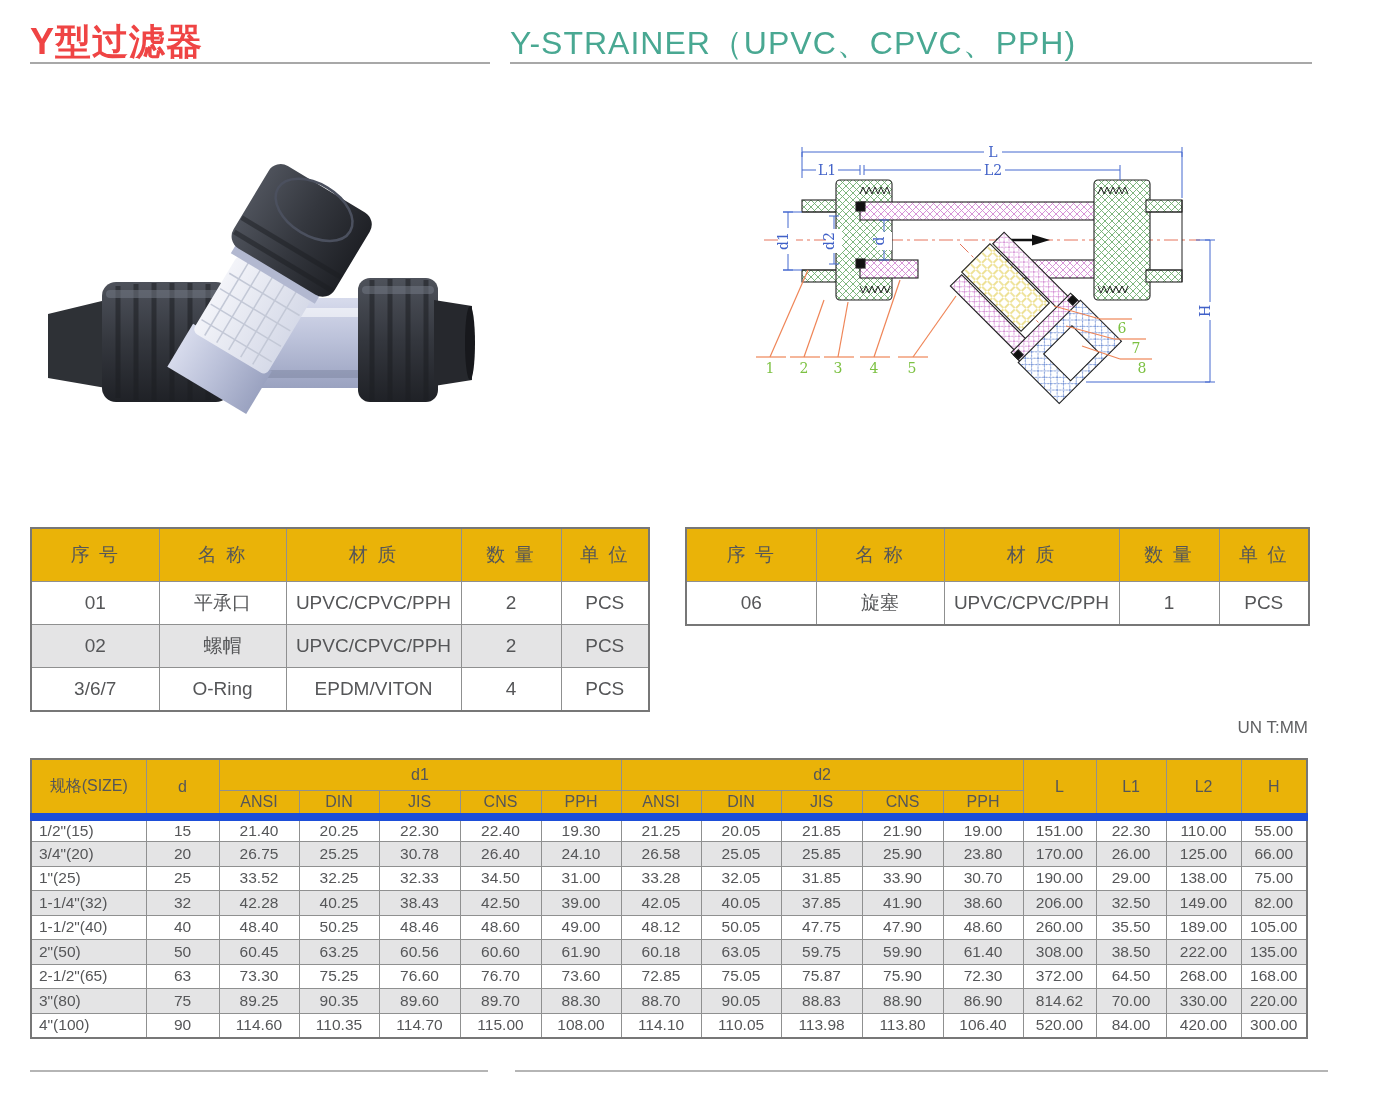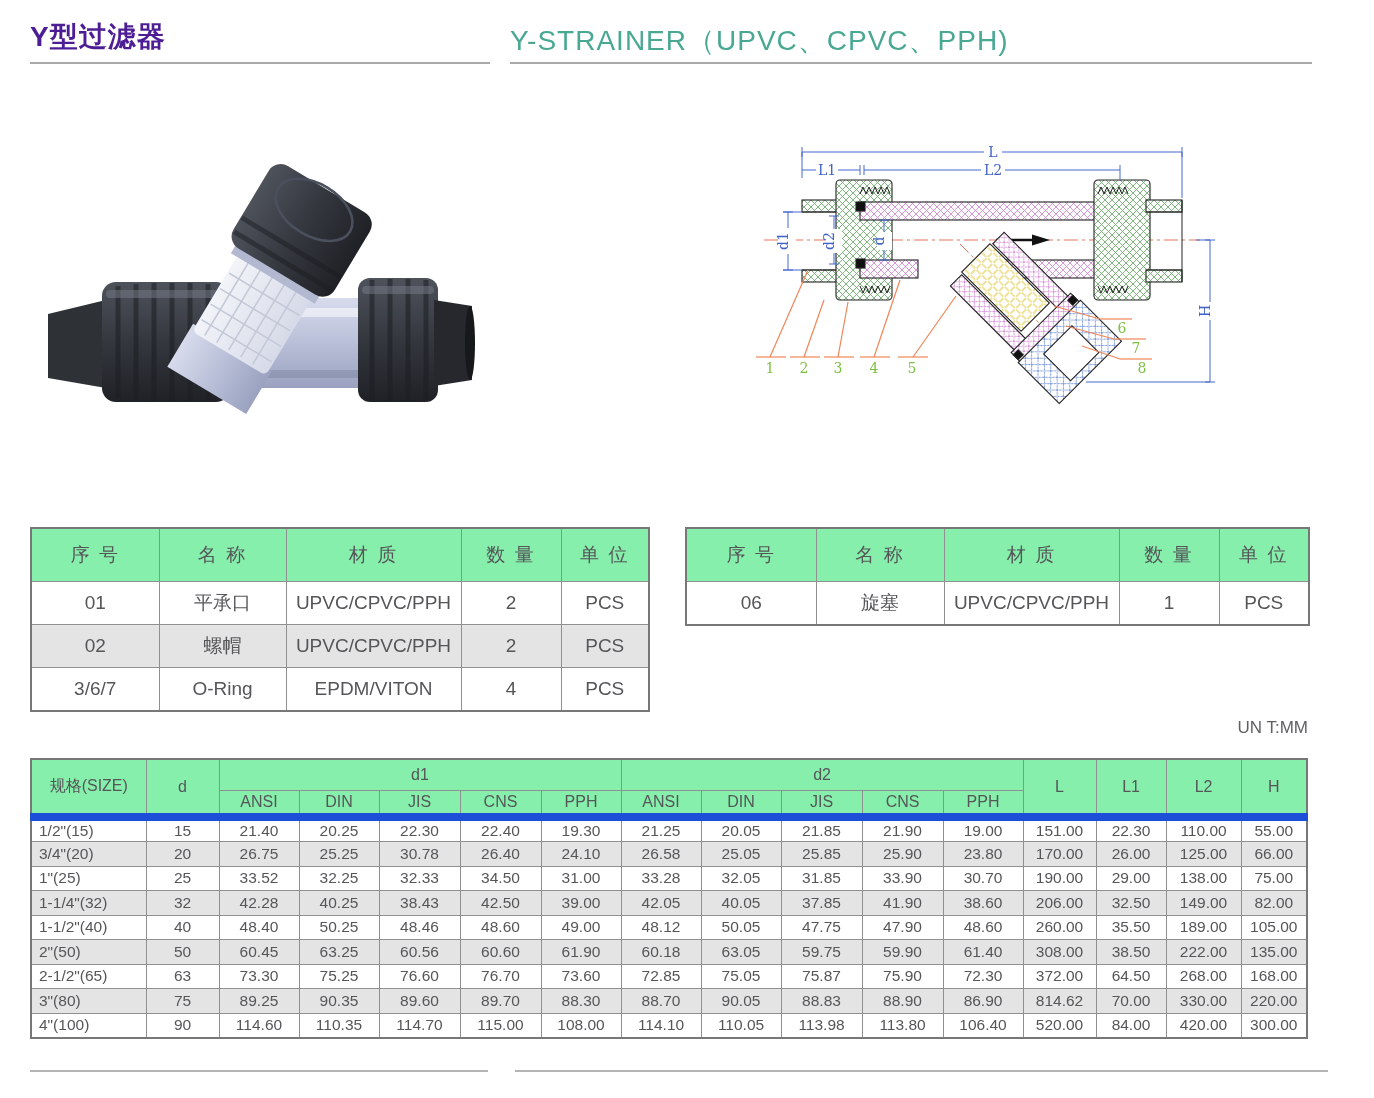--- a/index.html
+++ b/index.html
@@ -1,33 +1,33 @@
 <!DOCTYPE html>
 <html><head>
 <meta charset="utf-8">
 <style>
   html,body{margin:0;padding:0;background:#fff;}
   body{width:1374px;height:1098px;position:relative;overflow:hidden;
        font-family:"Liberation Sans","DejaVu Sans",sans-serif;color:#555658;}
   .abs{position:absolute;}
   
-  .title-cn{left:30px;top:18px;font-size:28px;font-weight:bold;color:#4c1d95;letter-spacing:1px;}
-  .title-en{left:510px;top:22px;font-size:28px;font-weight:normal;color:#49a892;letter-spacing:1px;}
+  .title-cn{left:30px;top:18px;font-size:36px;font-weight:bold;color:#ef4444;letter-spacing:1px;}
+  .title-en{left:510px;top:22px;font-size:32px;font-weight:normal;color:#49a892;letter-spacing:1px;}
   .rule{height:0;border-top:2px solid #a8a8a8;}
   .rule-top-left{left:30px;top:62px;width:460px;}
   .rule-top-right{left:510px;top:62px;width:802px;}
   .rule-bot-left{left:30px;top:1070px;width:458px;border-top-color:#b5b5b5;}
   .rule-bot-right{left:515px;top:1070px;width:813px;border-top-color:#b5b5b5;}
   
   .photo{left:40px;top:148px;width:440px;height:300px;}
   .diagram{left:748px;top:130px;width:490px;height:295px;}
   
   table{border-collapse:collapse;table-layout:fixed;border:2px solid #777;}
   th,td{border:1px solid #8f9090;text-align:center;overflow:hidden;white-space:nowrap;}
-  th{background:#86efac;font-weight:normal;margin-left:36px;}
+  th{background:#eab308;font-weight:normal;margin-left:36px;}
   
   .parts-table{position:absolute;top:527px;}
   .parts-left{left:30px;width:618px;}
   .parts-right{left:685px;width:623px;}
   .parts-table th{font-size:19px;letter-spacing:2px;height:50px;}
   .parts-table td{font-size:19px;height:40px;}
   .parts-table tbody tr:nth-child(even){background:#e4e4e5;}
   
   .unit-note{left:1150px;top:718px;width:158px;text-align:right;font-size:17px;color:#606163;}
   

